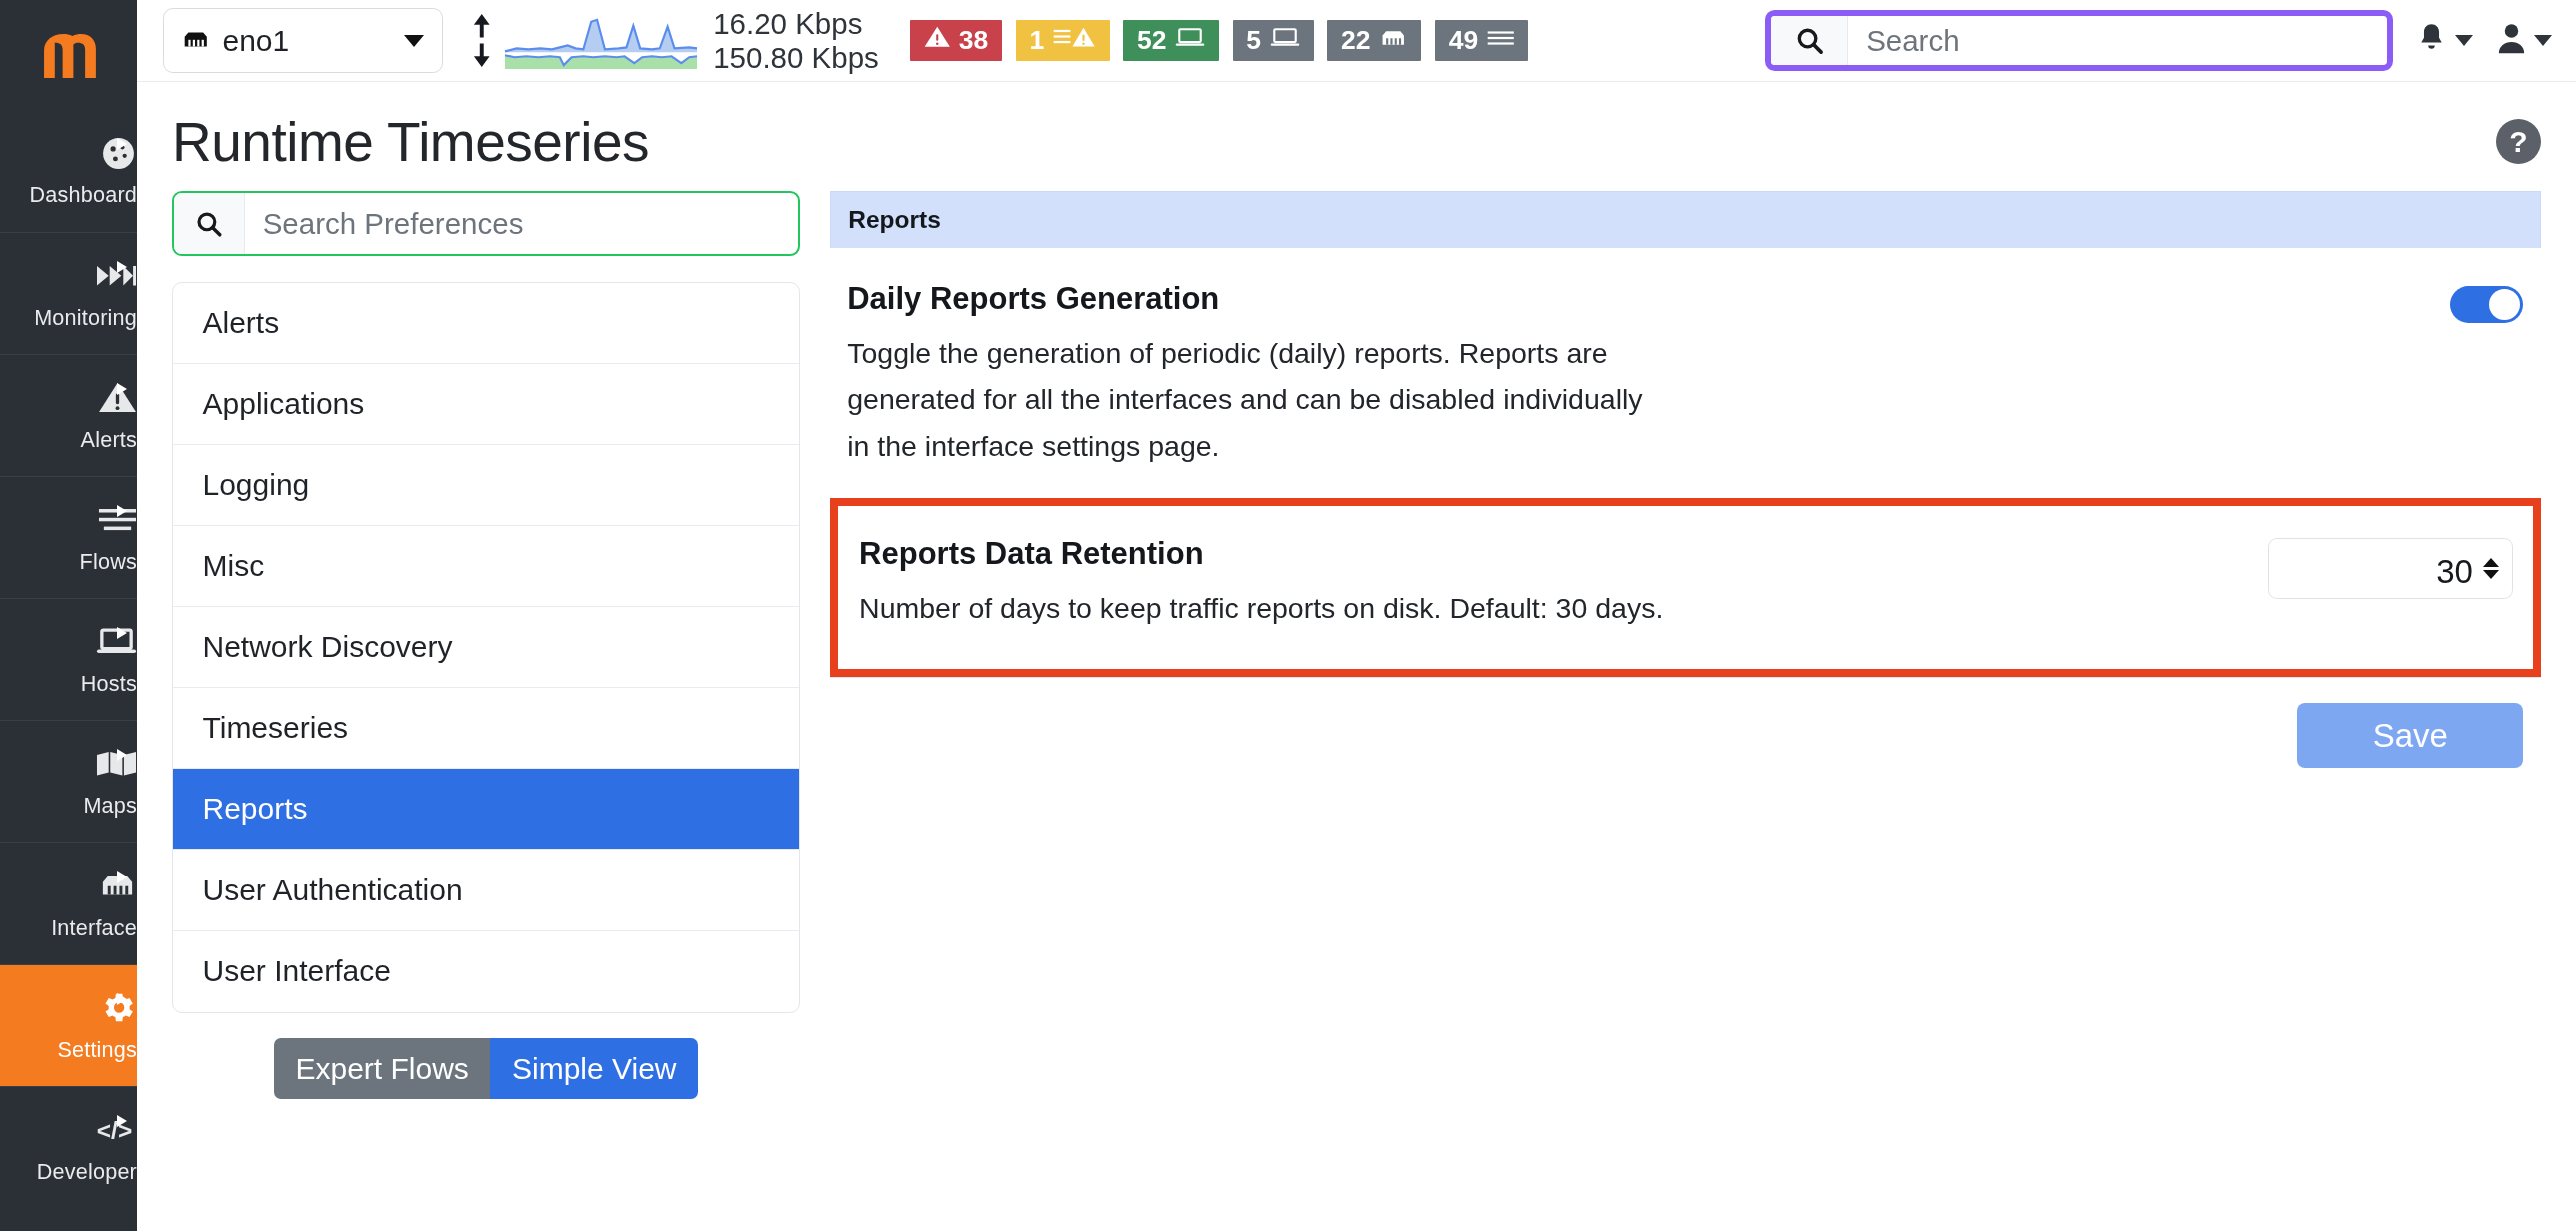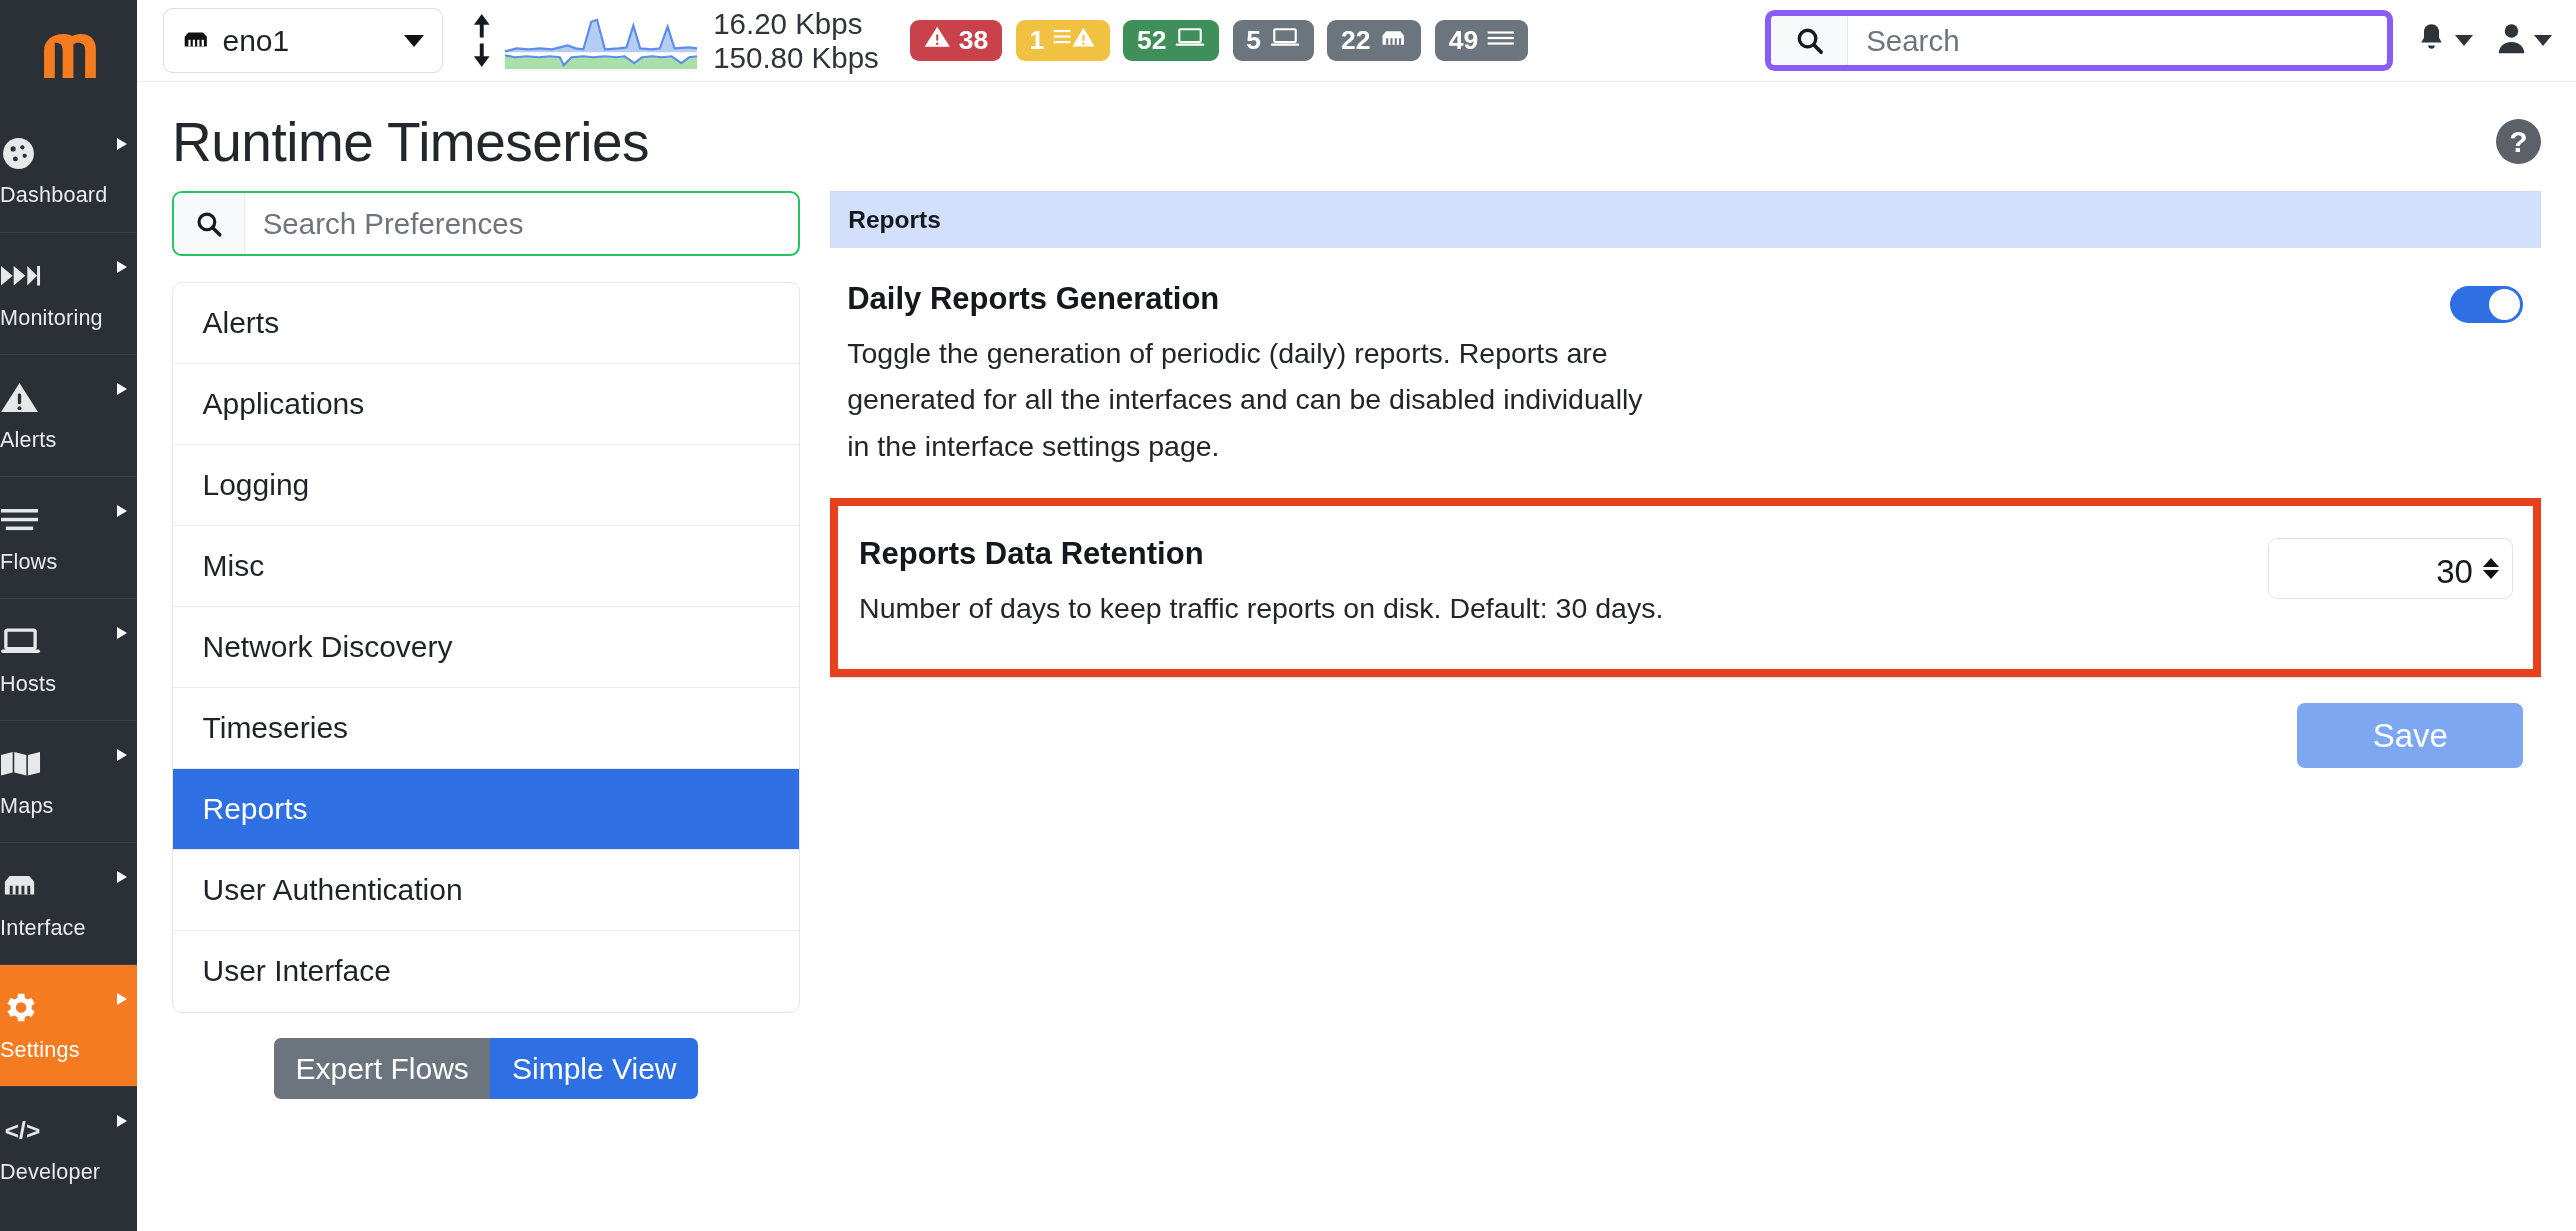--- a/index.html
+++ b/index.html
@@ -18,21 +18,21 @@
     display: flex; flex-direction: column;
     align-items: stretch;
   }
   .logo-wrap {
     height: 110px; display: flex; align-items: center; justify-content: center;
   }
   .logo-n { width: 57px; height: 45px; }
   .nav-item {
     position: relative;
     padding: 11.8px 0 11.8px 0;
-    display: flex; flex-direction: column; align-items: flex-start; justify-content: center;
+    display: flex; flex-direction: column; align-items: flex-end; justify-content: center;
     color: #e6e8ea;
     border-top: 1px solid #3a3f47;
     min-height: 122px;
   }
   .nav-item .ico { display: block; height: 39px; display:flex; align-items:center; justify-content:center; }
   .nav-item .lbl {
     margin-top: 9.8px; font-size: 21.6px; letter-spacing: 0.2px; color: #e9ebed;
   }
   .nav-item .caret {
     position: absolute; right: 9.8px; top: 27.5px;
@@ -73,21 +73,21 @@
   .traffic {
     display: flex; align-items: center; gap: 7.9px; margin-left: 25.5px;
   }
   .arrows { display:flex; flex-direction:column; align-items:center; justify-content:center; }
   .spark { width: 196px; height: 65px; display:block; }
   .rates { display: flex; flex-direction: column; line-height: 1.12; margin-left: 5.9px; }
   .rates div { font-size: 29.5px; color: #2f343a; white-space: nowrap; }
 
   .badges { display: flex; align-items: center; gap: 13.7px; margin-left: 31px; }
   .badge {
-    height: 41px; border-radius: 9px;
+    height: 41px; border-radius: 1px;
     display: flex; align-items: center; gap: 8.8px;
     padding: 0 13.7px;
     color: #fff; font-size: 26.5px; font-weight: 700;
   }
 
   .topright { margin-left: auto; display: flex; align-items: center; gap: 21.6px; }
   .searchbox {
     width: 628px; height: 61px;
     border: 6px solid #8b5cf6; border-radius: 9.8px;
     display: flex; align-items: center; overflow: hidden; background:#fff;

